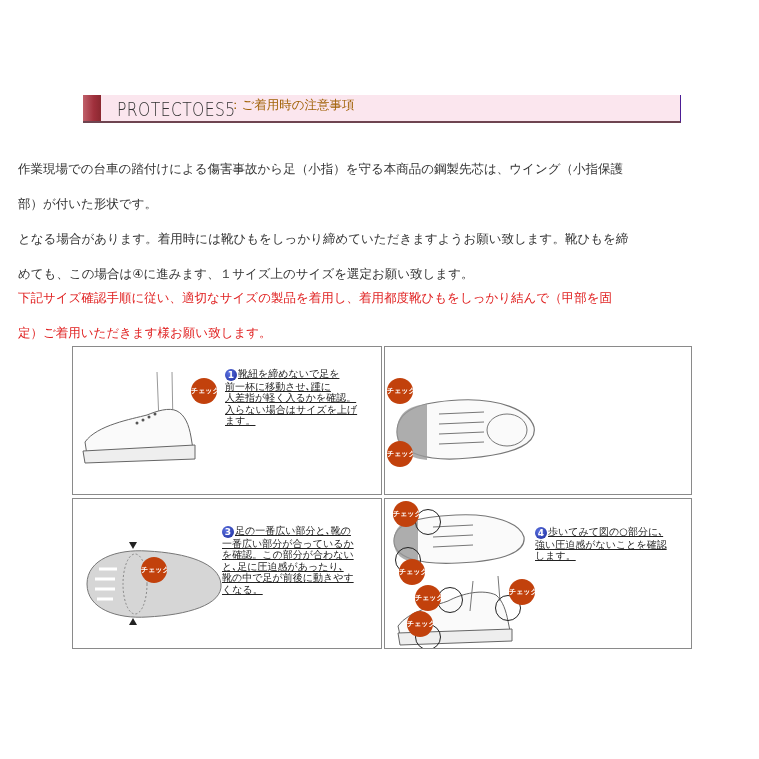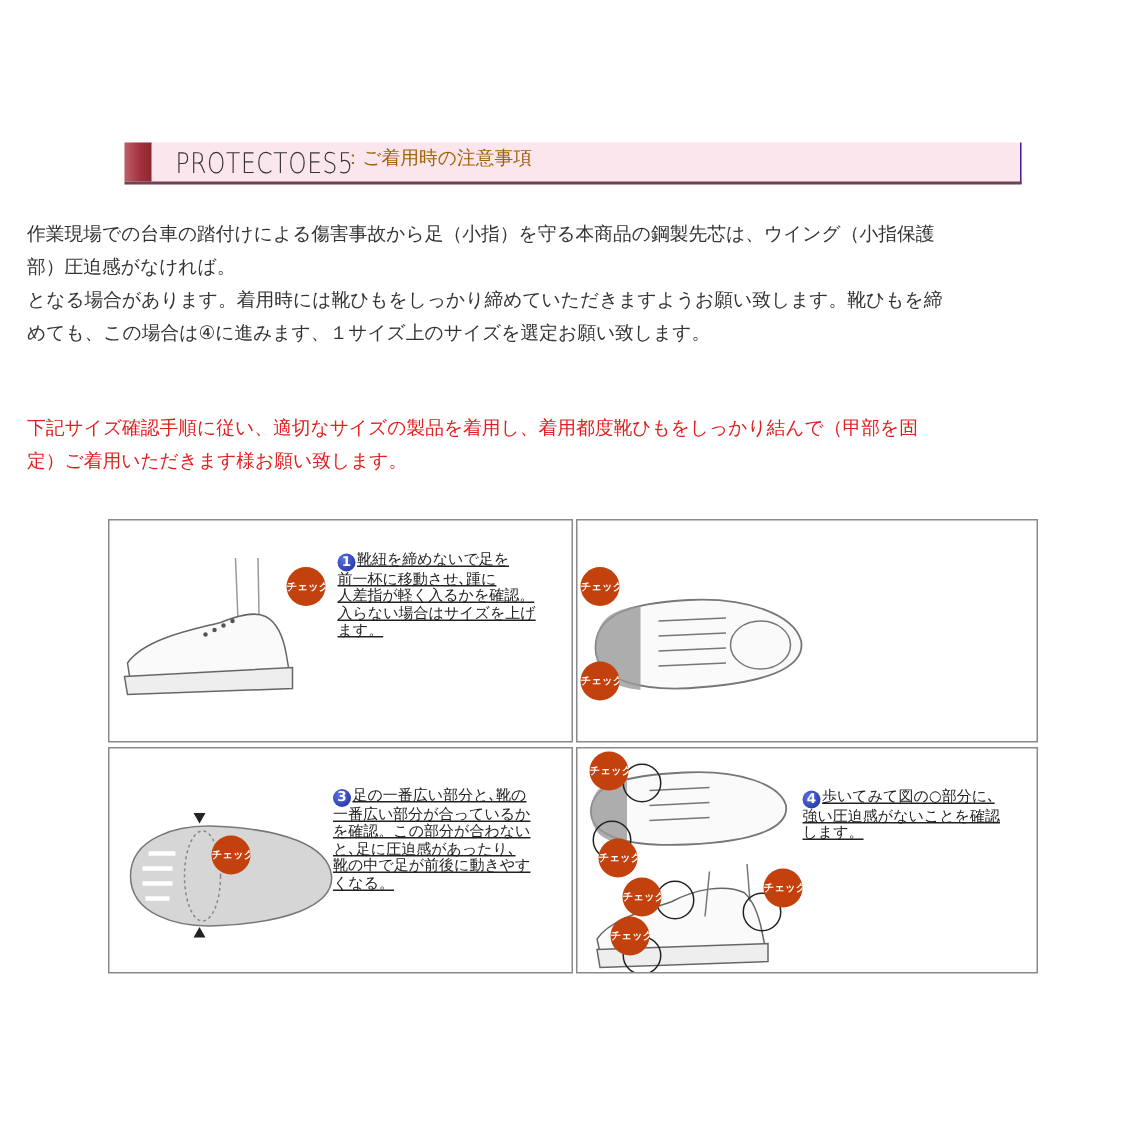--- a/index.html
+++ b/index.html
@@ -13,21 +13,21 @@
                   background: linear-gradient(90deg, #c0606a 0%, #a0303c 60%, #8a2830 100%); }
   .title-text { position: absolute; left: 34px; top: 2px; height: 24px; line-height: 24px; white-space: nowrap; }
   .title-brand { font-family: "DejaVu Sans", sans-serif; font-weight: 200; font-size: 19px;
                  letter-spacing: 0.5px; color: #333; transform: scaleX(0.82); transform-origin: left center;
                  display: inline-block; }
   .title-sub { position: absolute; left: 146px; top: 2px; font-size: 12.5px; color: #a16207; white-space: nowrap; }
 
   .para { position: absolute; left: 18px; width: 722px; font-size: 12.5px; line-height: 22px; color: #333; }
   .para.black { top: 145px; }
   .para.red { top: 274px; color: #e02020; }
-  .para span { display: block; }
+  .para span { display: block; margin-top: 13px; }
 
   .grid { position: absolute; left: 72px; top: 346px; width: 620px; height: 303px; }
   .panel { position: absolute; background: #fff; border: 1px solid #8a8a8a; box-sizing: border-box; overflow: hidden; }
   .p1 { left: 0; top: 0; width: 310px; height: 149px; }
   .p2 { left: 312px; top: 0; width: 308px; height: 149px; }
   .p3 { left: 0; top: 152px; width: 310px; height: 151px; }
   .p4 { left: 312px; top: 152px; width: 308px; height: 151px; }
 
   .step-text { position: absolute; font-size: 10px; line-height: 11.5px; color: #222; white-space: pre-line; text-decoration: underline; }
   .num { display: inline-block; width: 12px; height: 12px; border-radius: 50%;
@@ -48,21 +48,21 @@
   <div class="title-text">
     <span class="title-brand">PROTECTOES5</span>
   </div>
   <div class="title-sub">
     <span>：</span><span>ご着用時の注意事項</span>
   </div>
 </div>
 
 <div class="para black">
   <span>作業現場での台車の踏付けによる傷害事故から足（小指）を守る本商品の鋼製先芯は、ウイング（小指保護</span>
-  <span>部）圧迫感がなければ。</span>
+  <span>部）が付いた形状です。</span>
   <span>となる場合があります。着用時には靴ひもをしっかり締めていただきますようお願い致します。靴ひもを締</span>
   <span>めても、この場合は④に進みます、１サイズ上のサイズを選定お願い致します。</span>
 </div>
 
 <div class="para red">
   <span>下記サイズ確認手順に従い、適切なサイズの製品を着用し、着用都度靴ひもをしっかり結んで（甲部を固</span>
   <span>定）ご着用いただきます様お願い致します。</span>
 </div>
 
 <div class="grid">

